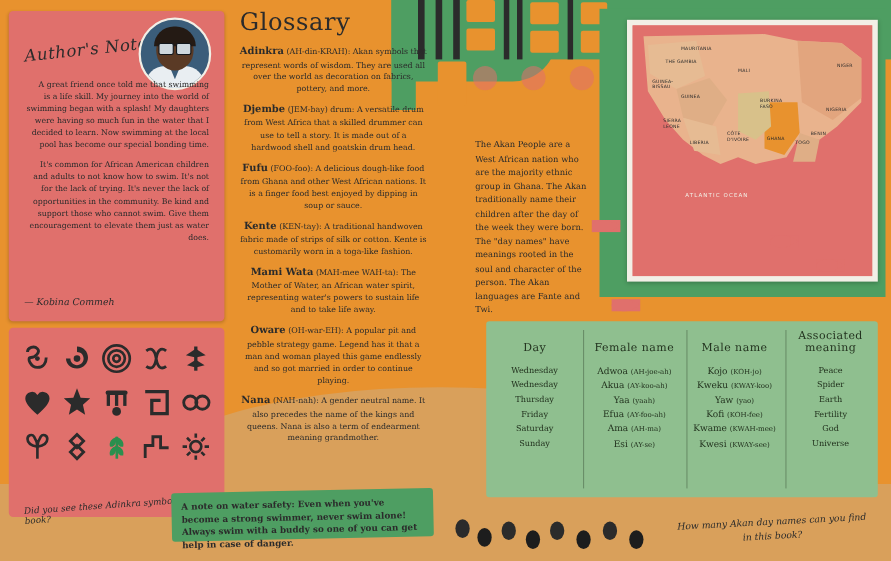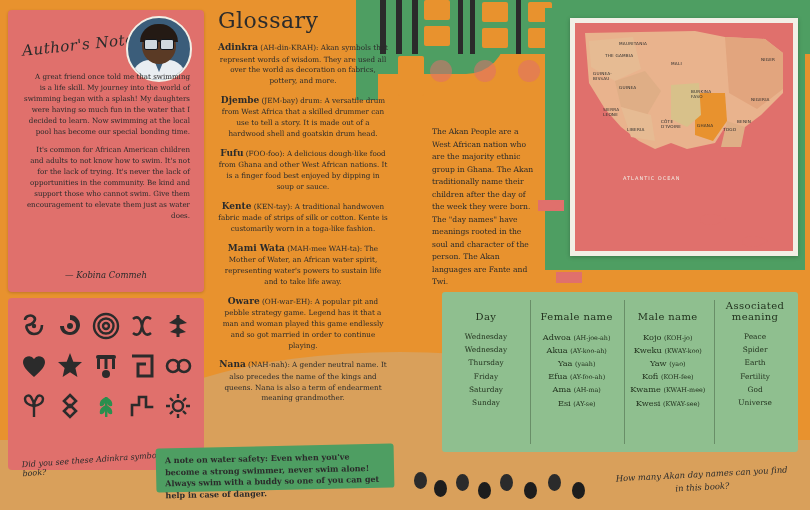--- a/index.html
+++ b/index.html
@@ -73,21 +73,21 @@
   .ph-glass i.l{left:0}.ph-glass i.r{right:0}
   .ph-shirt{position:absolute;left:4px;bottom:0;width:54px;height:20px;background:#e9eef2;border-radius:18px 18px 0 0;}
   .ph-shirt:after{content:"";position:absolute;left:50%;top:0;width:10px;height:12px;margin-left:-5px;background:#3b5d7a;clip-path:polygon(0 0,100% 0,50% 100%);}
   .author-body{
     position:absolute;left:14px;top:62px;width:168px;
     font-family:"DejaVu Serif", serif;font-size:7.1px;line-height:1.55;color:#2b2b2b;
     text-align:center;
   }
   .author-body p{margin:0 0 7px 0;text-indent:10px;text-align:right;}
   .author-sign{
-    position:absolute;left:14px;bottom:12px;width:168px;text-align:center;
+    position:absolute;left:14px;bottom:12px;width:168px;
     font-family:"DejaVu Serif", serif;font-style:italic;font-size:8.5px;color:#2b2b2b;
   }
 
   
   .adinkra-panel{
     position:absolute;left:8px;top:298px;width:196px;height:172px;
     background:#e0706c;border-radius:4px;
   }
   .adinkra-grid{
     position:absolute;left:8px;top:8px;width:180px;height:120px;

